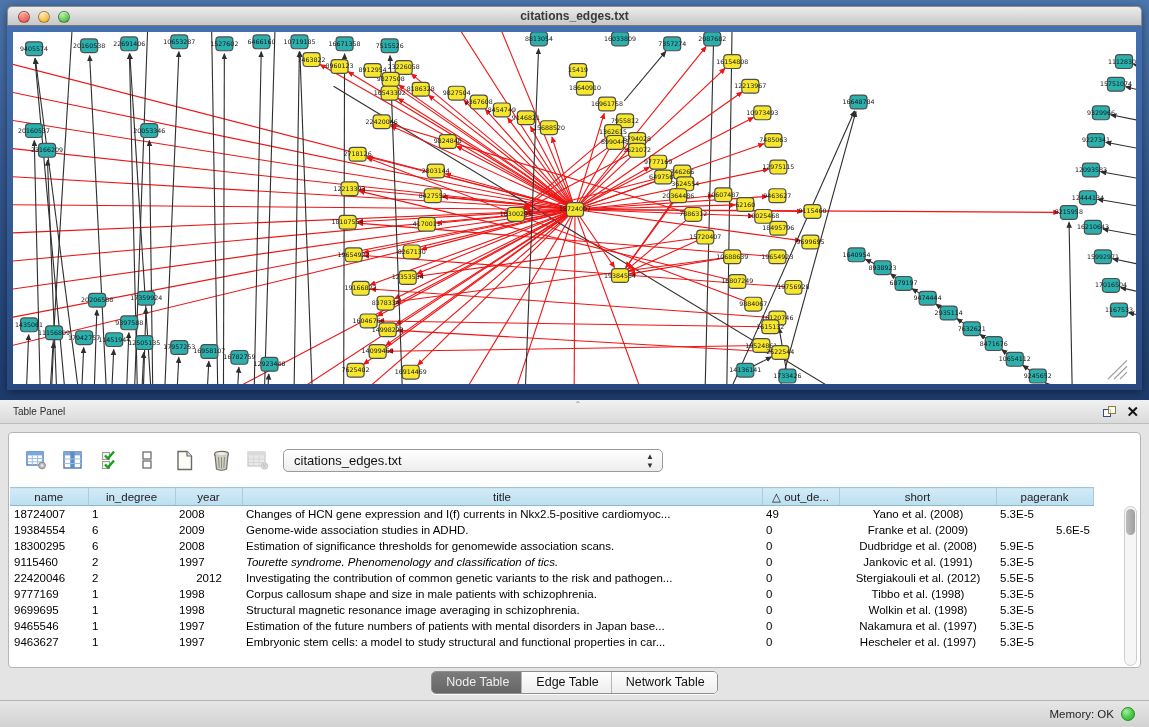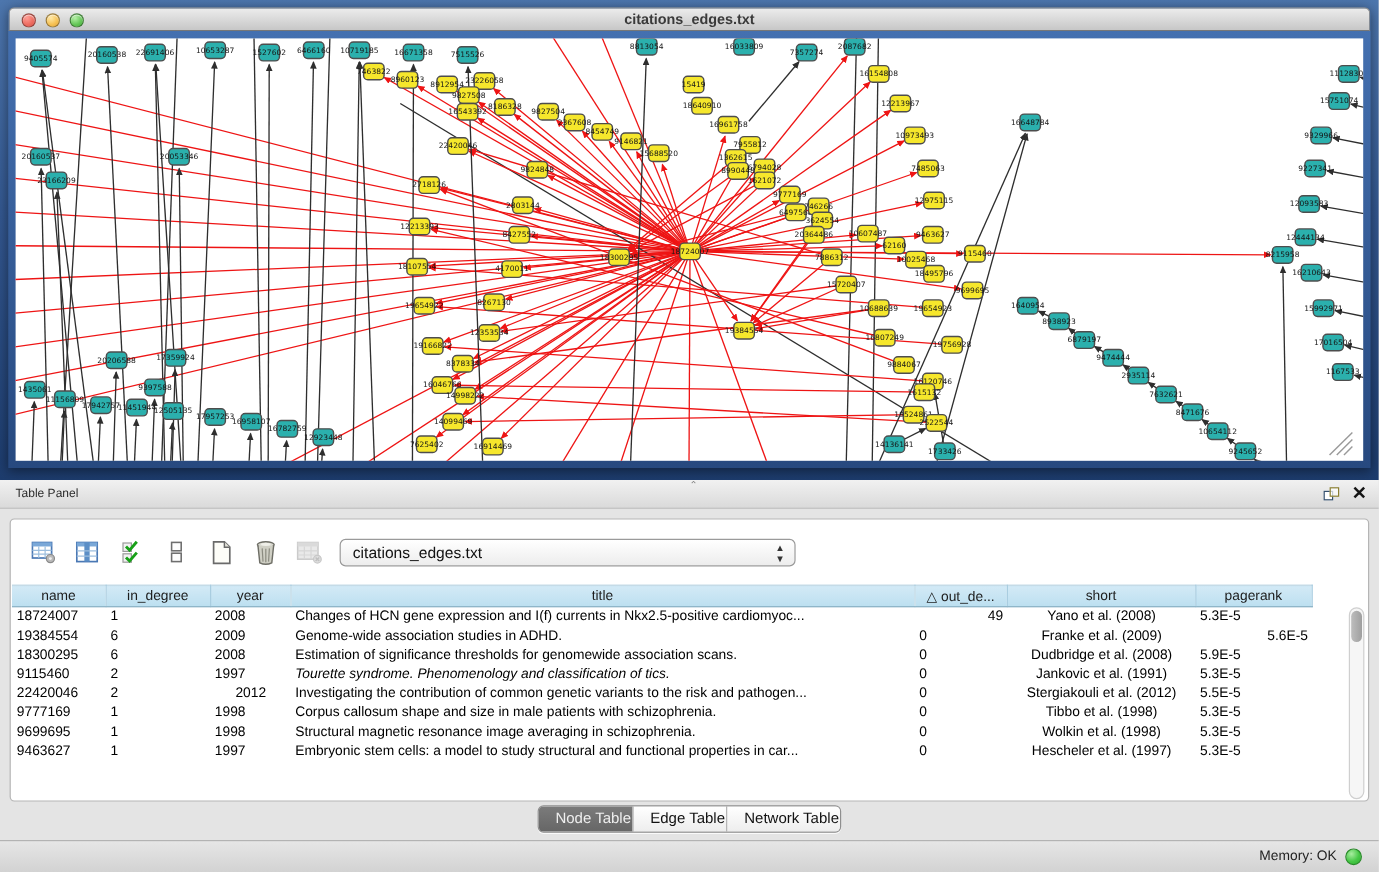--- a/index.html
+++ b/index.html
@@ -56,21 +56,21 @@
                   font-weight:normal; color:#1c1c1c; text-align:center; overflow:hidden; white-space:nowrap; }
   table.data td { height:16px; padding:0 3px 0 4px; color:#000; overflow:hidden;
                   white-space:nowrap; text-overflow:clip; }
   .scrollbar { position:absolute; right:3px; top:73px; width:13px; height:160px;
                background:#f6f6f6; border:1px solid #cfcfcf; border-radius:7px; }
   .thumb { position:absolute; left:1px; top:2px; width:9px; height:26px; background:linear-gradient(90deg,#bdbdbd,#9f9f9f); border-radius:5px; }
 
   .tabsrow { position:absolute; left:0; right:0; bottom:6px; display:flex; justify-content:center; }
   .seg { display:flex; border:1px solid #8f8f8f; border-radius:5px; overflow:hidden;
          box-shadow:0 1px 0 rgba(255,255,255,.8); }
-  .seg .tab { font-size:12.5px; padding:3px 1px 4px 14px; background:linear-gradient(#ffffff,#ededed);
+  .seg .tab { font-size:12.5px; padding:3px 12px 4px 14px; background:linear-gradient(#ffffff,#ededed);
               color:#111; border-left:1px solid #b5b5b5; }
   .seg .tab:first-child { border-left:none; }
   .seg .tab.sel { background:linear-gradient(#7b7b7b,#666666); color:#efefef; }
 
   
   .statusbar { position:absolute; left:0; top:700px; width:1149px; height:27px;
                background:linear-gradient(#e6e6e6,#d2d2d2); border-top:1px solid #b3b3b3;
                display:flex; align-items:center; justify-content:flex-end; padding-right:14px; gap:7px; }
   .mem-label { font-size:11.5px; color:#1f1f1f; }
   .mem-dot { width:14px; height:14px; border-radius:50%; border:1px solid #2a8b2a;
@@ -854,21 +854,21 @@
               <th>short</th>
               <th>pagerank</th>
             </tr>
           </thead>
         <tbody id="tbody">
             <tr>
               <td style="text-align: left;">18724007</td>
               <td style="text-align: left;">1</td>
               <td style="text-align: left;">2008</td>
               <td style="text-align: left;">Changes of HCN gene expression and I(f) currents in Nkx2.5-positive cardiomyoc...</td>
-              <td style="text-align: right;">49</td>
+              <td style="text-align: left;">49</td>
               <td style="text-align: center;">Yano et al. (2008)</td>
               <td style="text-align: left;">5.3E-5</td>
             </tr>
             <tr>
               <td style="text-align: left;">19384554</td>
               <td style="text-align: left;">6</td>
               <td style="text-align: left;">2009</td>
               <td style="text-align: left;">Genome-wide association studies in ADHD.</td>
               <td style="text-align: left;">0</td>
               <td style="text-align: center;">Franke et al. (2009)</td>
@@ -913,20 +913,29 @@
             <tr>
               <td style="text-align: left;">9699695</td>
               <td style="text-align: left;">1</td>
               <td style="text-align: left;">1998</td>
               <td style="text-align: left;">Structural magnetic resonance image averaging in schizophrenia.</td>
               <td style="text-align: left;">0</td>
               <td style="text-align: center;">Wolkin et al. (1998)</td>
               <td style="text-align: left;">5.3E-5</td>
             </tr>
             <tr>
+              <td style="text-align: left;">9465546</td>
+              <td style="text-align: left;">1</td>
+              <td style="text-align: left;">1997</td>
+              <td style="text-align: left;">Estimation of the future numbers of patients with mental disorders in Japan base...</td>
+              <td style="text-align: left;">0</td>
+              <td style="text-align: center;">Nakamura et al. (1997)</td>
+              <td style="text-align: left;">5.3E-5</td>
+            </tr>
+            <tr>
               <td style="text-align: left;">9463627</td>
               <td style="text-align: left;">1</td>
               <td style="text-align: left;">1997</td>
               <td style="text-align: left;">Embryonic stem cells: a model to study structural and functional properties in car...</td>
               <td style="text-align: left;">0</td>
               <td style="text-align: center;">Hescheler et al. (1997)</td>
               <td style="text-align: left;">5.3E-5</td>
             </tr>
           </tbody>
       </table>

